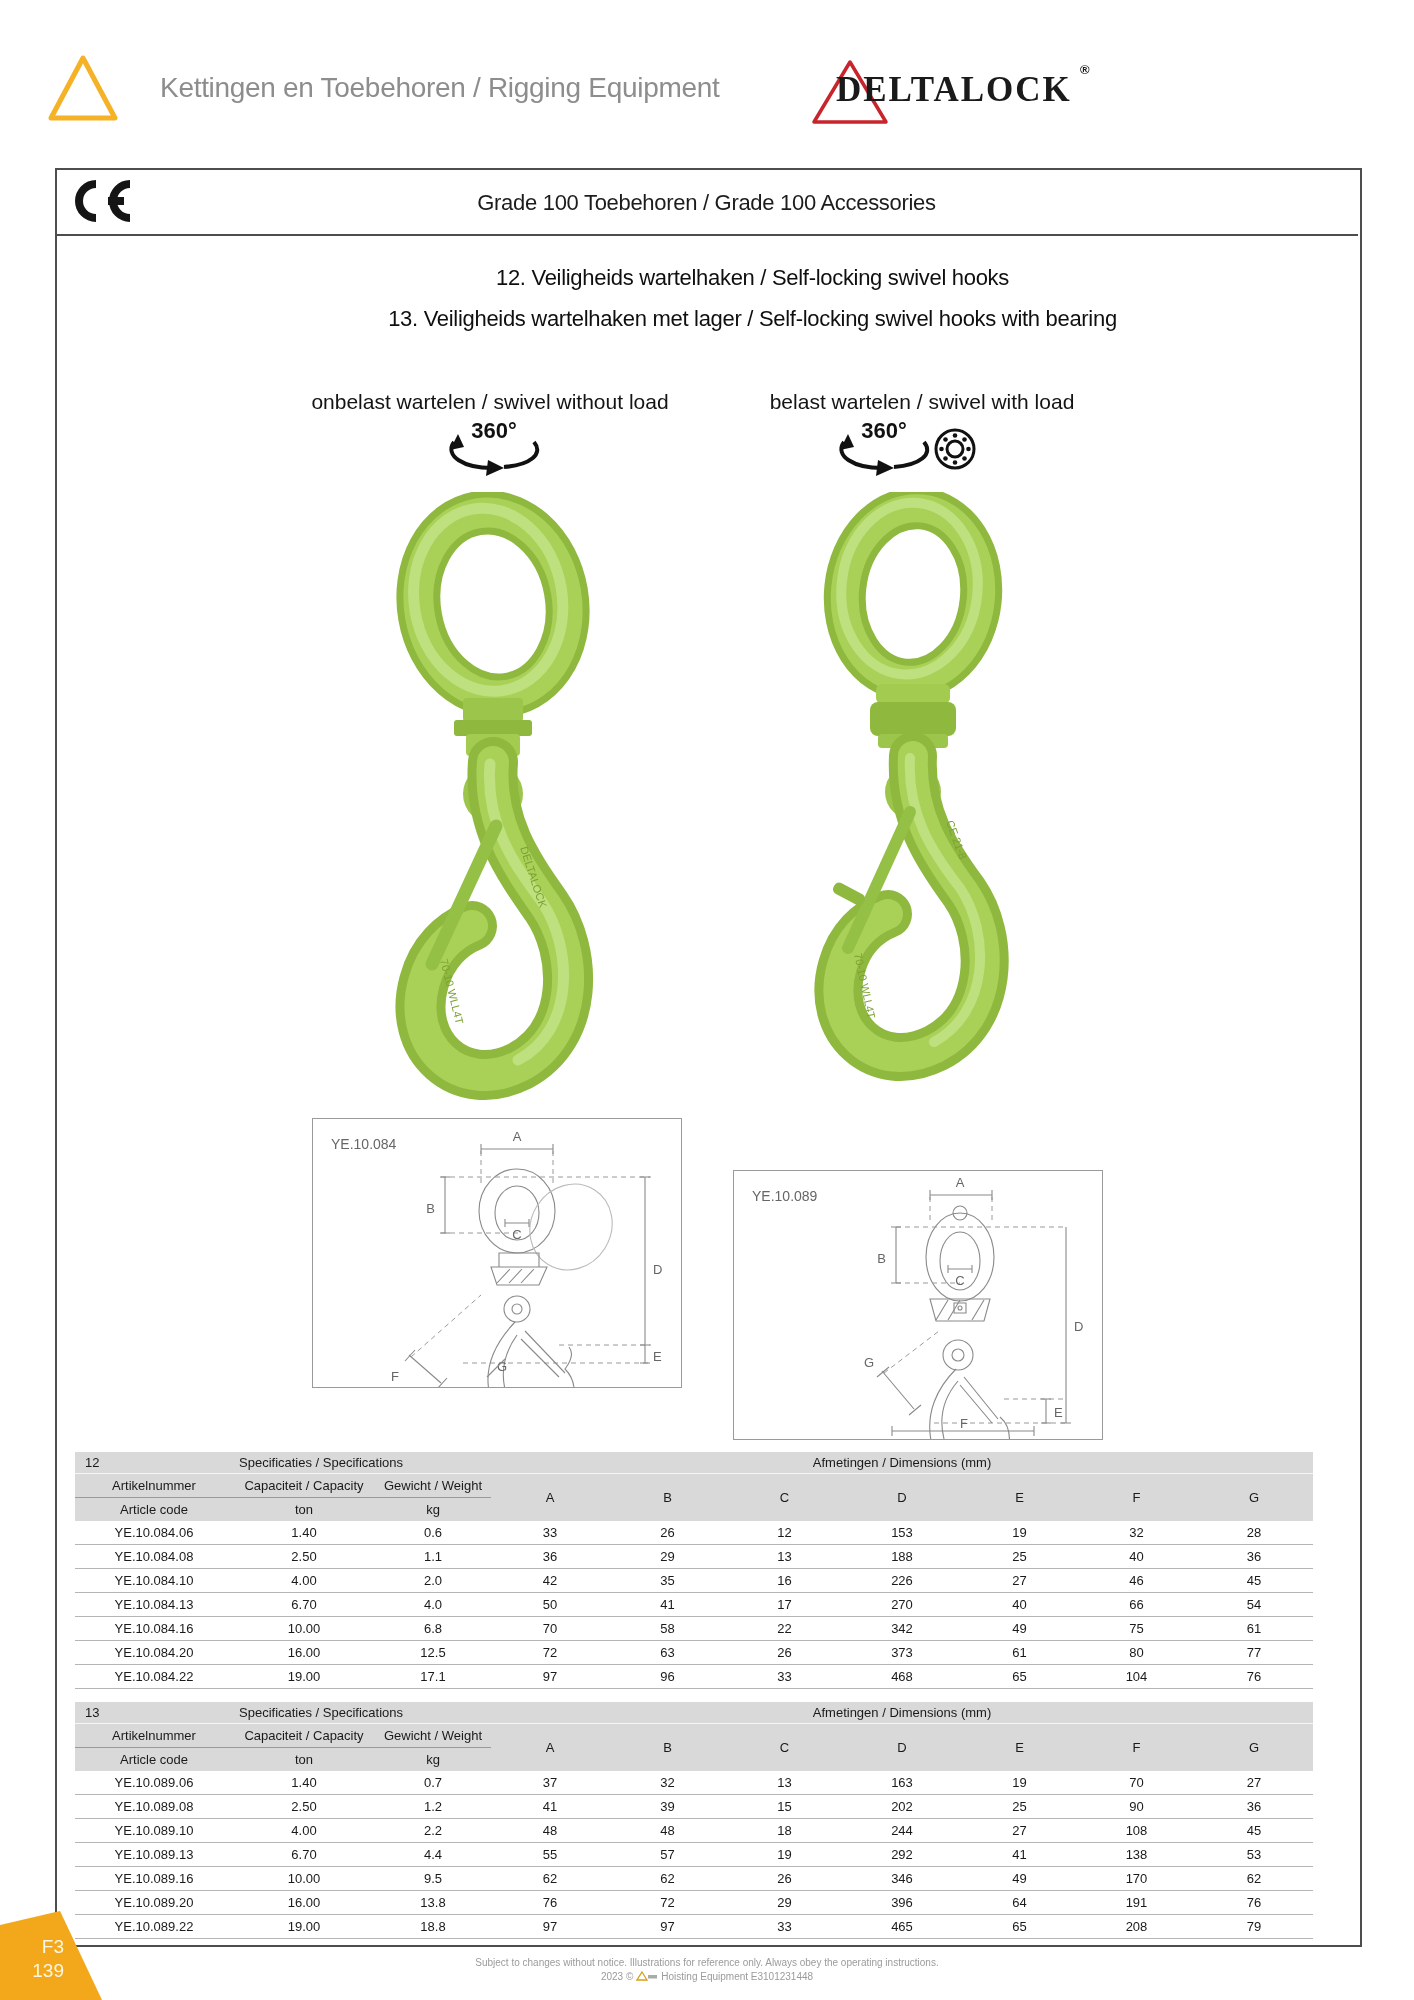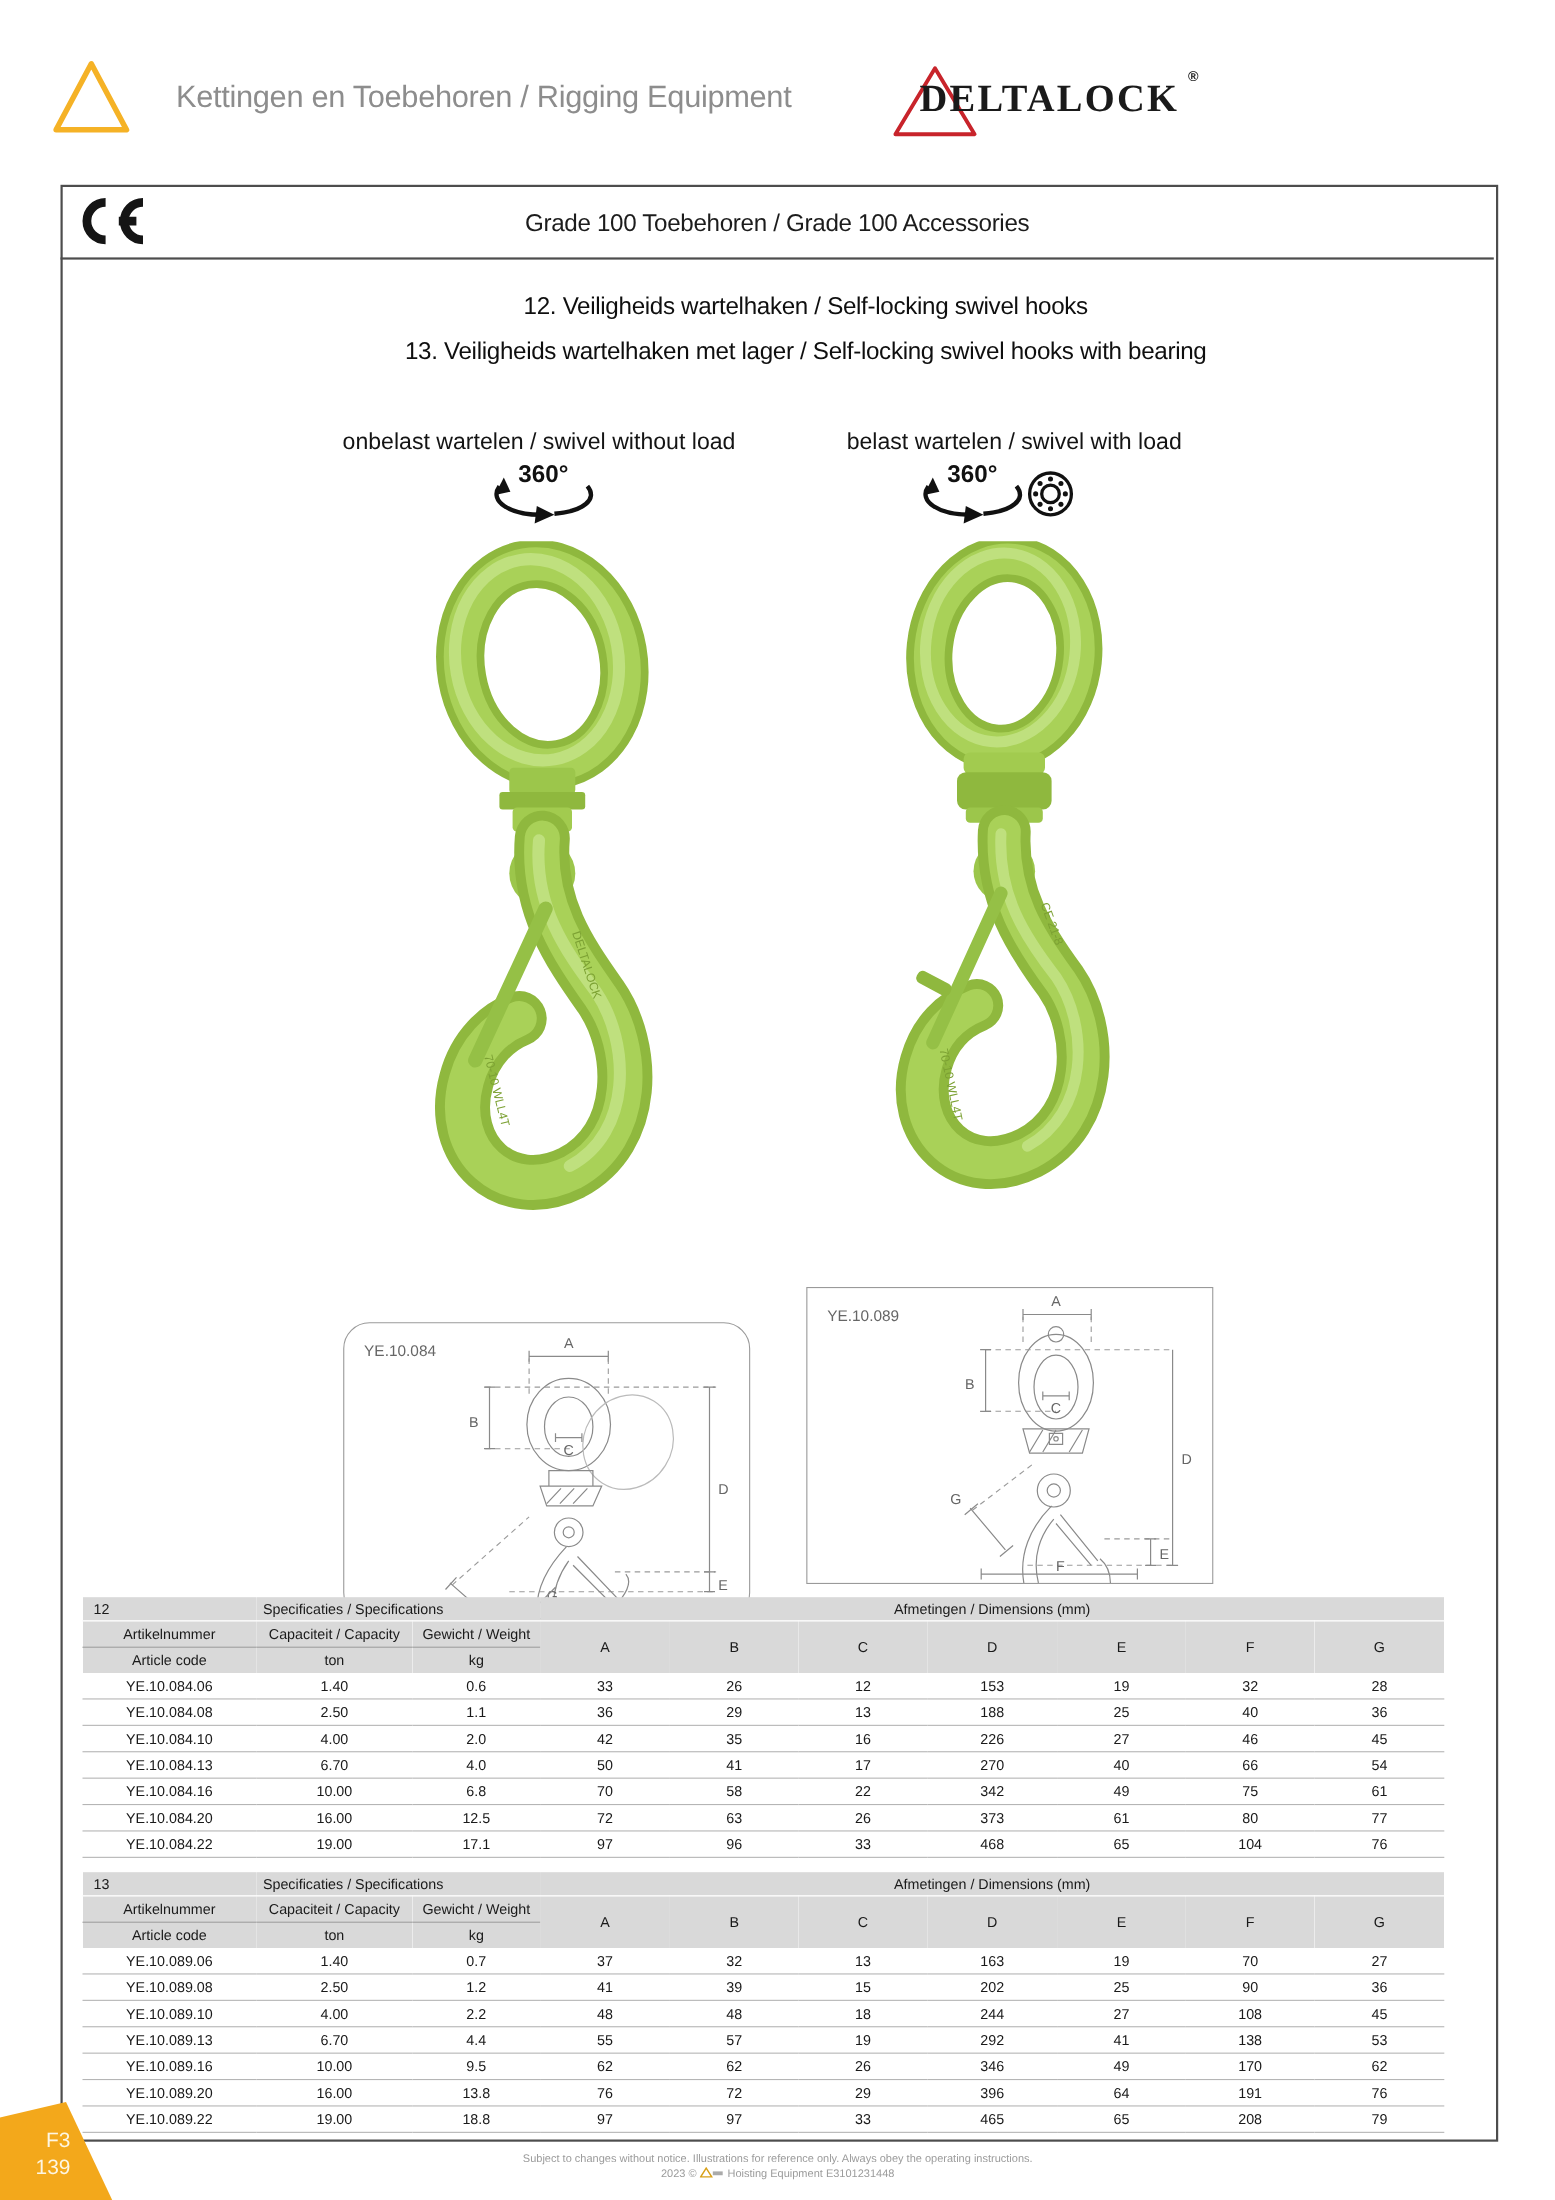--- a/index.html
+++ b/index.html
@@ -13,38 +13,38 @@
   .brand-text{position:absolute;left:28px;top:14px;font-family:"Liberation Serif",serif;
               font-weight:900;font-size:35px;letter-spacing:2px;color:#1a1a1a;}
   .brand-reg{position:absolute;left:272px;top:6px;font-size:13px;color:#1a1a1a;font-weight:700;}
 
   
   .content-box{left:55px;top:168px;width:1303px;height:1775px;border:2px solid #4d4d4d;}
   .banner-row{left:55px;top:168px;width:1303px;height:66px;border-bottom:2px solid #4d4d4d;}
   .banner-title{left:55px;top:190px;width:1303px;text-align:center;font-size:22px;color:#1c1c1c;letter-spacing:-0.3px;}
   .ce{left:68px;top:178px;}
 
-  .sec-title{left:37px;width:1303px;text-align:center;font-size:22px;color:#0f0f0f;letter-spacing:-0.3px;padding-left:44px;}
+  .sec-title{left:57px;width:1303px;text-align:center;font-size:22px;color:#0f0f0f;letter-spacing:-0.3px;padding-left:44px;}
   .sec-12{top:265px;}
   .sec-13{top:306px;}
 
   .swivel-label{top:390px;width:380px;text-align:center;font-size:21px;color:#141414;}
   .swivel-left{left:300px;}
   .swivel-right{left:732px;}
   .icon360-left{left:438px;top:416px;}
   .icon360-right{left:828px;top:416px;}
   .bearing{left:932px;top:426px;}
 
   
   .photo-left{left:368px;top:492px;}
   .photo-right{left:788px;top:492px;}
 
   
   .diagram{width:368px;height:268px;border:1.5px solid #9a9a9a;background:#fff;}
-  .diagram-left{left:312px;top:1202px;border-radius:24px;}
+  .diagram-left{left:312px;top:1118px;}
   .diagram-right{left:733px;top:1170px;}
   .dtext{font-size:13px;fill:#666;}
   .dcode{font-size:14px;fill:#666;}
   .dline{stroke:#8a8a8a;stroke-width:1.1;fill:none;}
   .dashed{stroke:#9a9a9a;stroke-width:1;stroke-dasharray:5 4;fill:none;}
   .ghost{stroke:#bbb;stroke-width:1.1;fill:none;}
 
   
   .spec-table{position:absolute;left:75px;width:1238px;border-collapse:collapse;
               table-layout:fixed;font-size:13px;color:#1a1a1a;}

